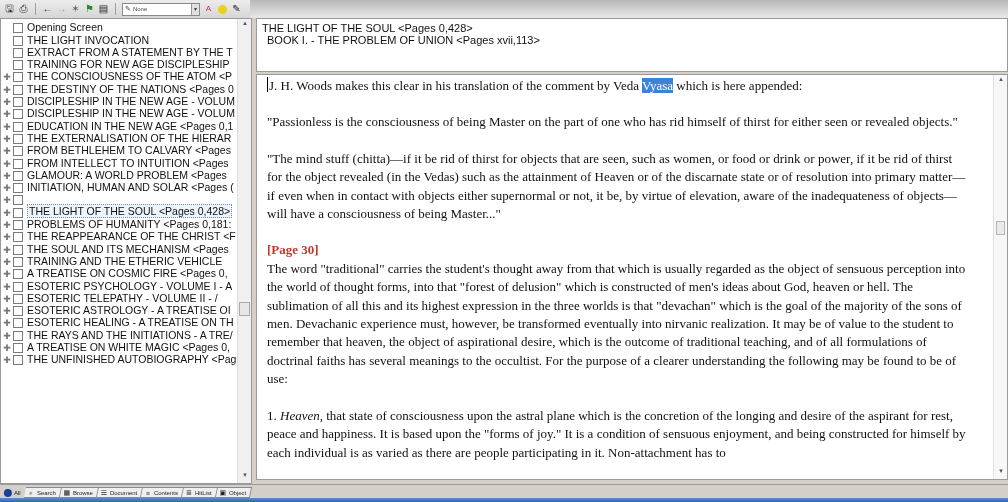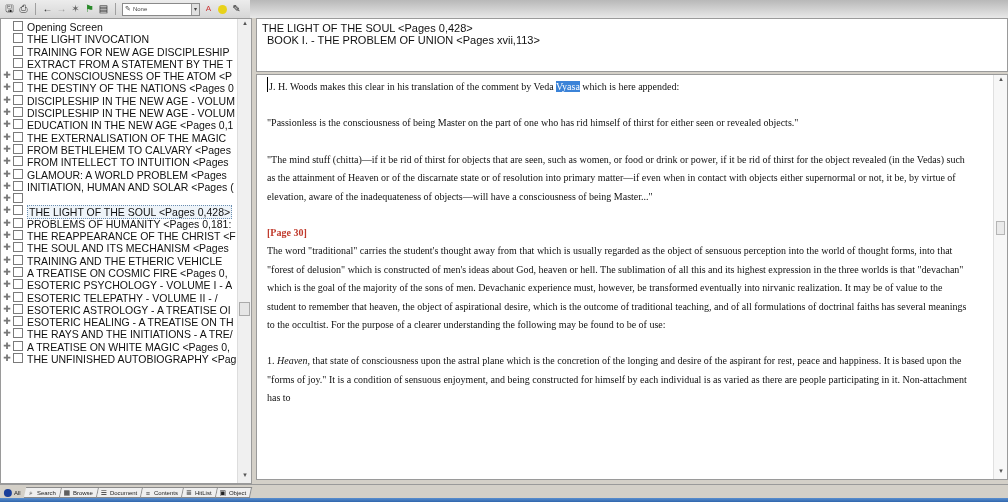--- a/index.html
+++ b/index.html
@@ -24,21 +24,21 @@
   }
   .tb-select .sel-arrow { position: absolute; right: 0; top: 0; width: 8px; height: 11px; background: #e0e0e0; border-left: 1px solid #999; font-size: 6px; text-align: center; line-height: 11px; }
 
   
   .tree {
     position: absolute; left: 0; top: 18px; width: 252px; height: 466px;
     background: #fff; border: 1px solid #9a9a9a; overflow: hidden;
   }
   .tree-list { list-style: none; padding-top: 2px; }
   .tree-item {
-    height: 12.3px; display: flex; align-items: flex-start; white-space: nowrap;
+    height: 12.3px; display: flex; align-items: flex-end; white-space: nowrap;
     font-size: 10.5px; color: #111; line-height: 12px;
   }
   .expander { width: 12px; height: 10px; display: inline-flex; align-items: center; justify-content: center; font-size: 9px; color: #777; flex: none; }
   .chk { width: 10px; height: 10px; border: 1px solid #7a7a7a; background: #fff; margin-right: 4px; flex: none; }
   .tree-label { overflow: hidden; }
   .tree-item.selected .tree-label { border: 1px dotted #6a8db0; background: #eef4f9; padding: 0 1px; }
   .tree-vscroll { position: absolute; right: 0; top: 0; width: 14px; height: 100%; background: #f0f0f0; border-left: 1px solid #ddd; }
   .tree-vscroll .thumb { position: absolute; left: 1px; top: 283px; width: 11px; height: 14px; background: #e6e6e6; border: 1px solid #aaa; }
   .scroll-arrow { position: absolute; left: 0; width: 14px; height: 12px; font-size: 7px; text-align: center; color: #555; }
 
@@ -50,21 +50,21 @@
   }
   .header-pane .line2 { padding-left: 5px; }
 
   
   .doc-pane {
     position: absolute; left: 256px; top: 74px; width: 752px; height: 406px;
     background: #fff; border: 1px solid #9a9a9a; overflow: hidden;
   }
   .doc-content {
     padding: 2px 40px 0 10px;
-    font-family: "Liberation Serif", serif; font-size: 10px; color: #111; line-height: 18.4px;
+    font-family: "Liberation Serif", serif; font-size: 13px; color: #111; line-height: 18.4px;
   }
   .doc-content p { margin-bottom: 18px; }
   .caret { display: inline-block; width: 1px; height: 15px; background: #000; vertical-align: -2px; margin-right: 1px; }
   .hl { background: #3b83d8; color: #fff; }
   .page-ref { color: #c0392b; font-weight: bold; display: block; margin-top: 18px; }
   .doc-content p.after-page { margin-top: 0; }
   .doc-vscroll { position: absolute; right: 0; top: 0; width: 14px; height: 100%; background: #f7f7f7; border-left: 1px solid #e0e0e0; }
   .doc-vscroll .thumb { position: absolute; left: 2px; top: 146px; width: 9px; height: 14px; background: #eaeaea; border: 1px solid #b5b5b5; }
 
   
@@ -118,28 +118,28 @@
         <span class="tree-label">Opening Screen</span>
       </li>
       <li class="tree-item">
         <span class="expander"></span>
         <span class="chk"></span>
         <span class="tree-label">THE LIGHT INVOCATION</span>
       </li>
       <li class="tree-item">
         <span class="expander"></span>
         <span class="chk"></span>
+        <span class="tree-label">EXTRACT FROM A STATEMENT BY THE T</span>
+      </li>
+      <li class="tree-item">
+        <span class="expander"></span>
+        <span class="chk"></span>
         <span class="tree-label">TRAINING FOR NEW AGE DISCIPLESHIP</span>
       </li>
       <li class="tree-item">
-        <span class="expander"></span>
-        <span class="chk"></span>
-        <span class="tree-label">EXTRACT FROM A STATEMENT BY THE T</span>
-      </li>
-      <li class="tree-item">
         <span class="expander">✚</span>
         <span class="chk"></span>
         <span class="tree-label">THE CONSCIOUSNESS OF THE ATOM &lt;P</span>
       </li>
       <li class="tree-item">
         <span class="expander">✚</span>
         <span class="chk"></span>
         <span class="tree-label">THE DESTINY OF THE NATIONS &lt;Pages 0</span>
       </li>
       <li class="tree-item">
@@ -153,21 +153,21 @@
         <span class="tree-label">DISCIPLESHIP IN THE NEW AGE - VOLUM</span>
       </li>
       <li class="tree-item">
         <span class="expander">✚</span>
         <span class="chk"></span>
         <span class="tree-label">EDUCATION IN THE NEW AGE &lt;Pages 0,1</span>
       </li>
       <li class="tree-item">
         <span class="expander">✚</span>
         <span class="chk"></span>
-        <span class="tree-label">THE EXTERNALISATION OF THE MAGIC</span>
+        <span class="tree-label">THE EXTERNALISATION OF THE HIERAR</span>
       </li>
       <li class="tree-item">
         <span class="expander">✚</span>
         <span class="chk"></span>
         <span class="tree-label">FROM BETHLEHEM TO CALVARY &lt;Pages</span>
       </li>
       <li class="tree-item">
         <span class="expander">✚</span>
         <span class="chk"></span>
         <span class="tree-label">FROM INTELLECT TO INTUITION &lt;Pages</span>

